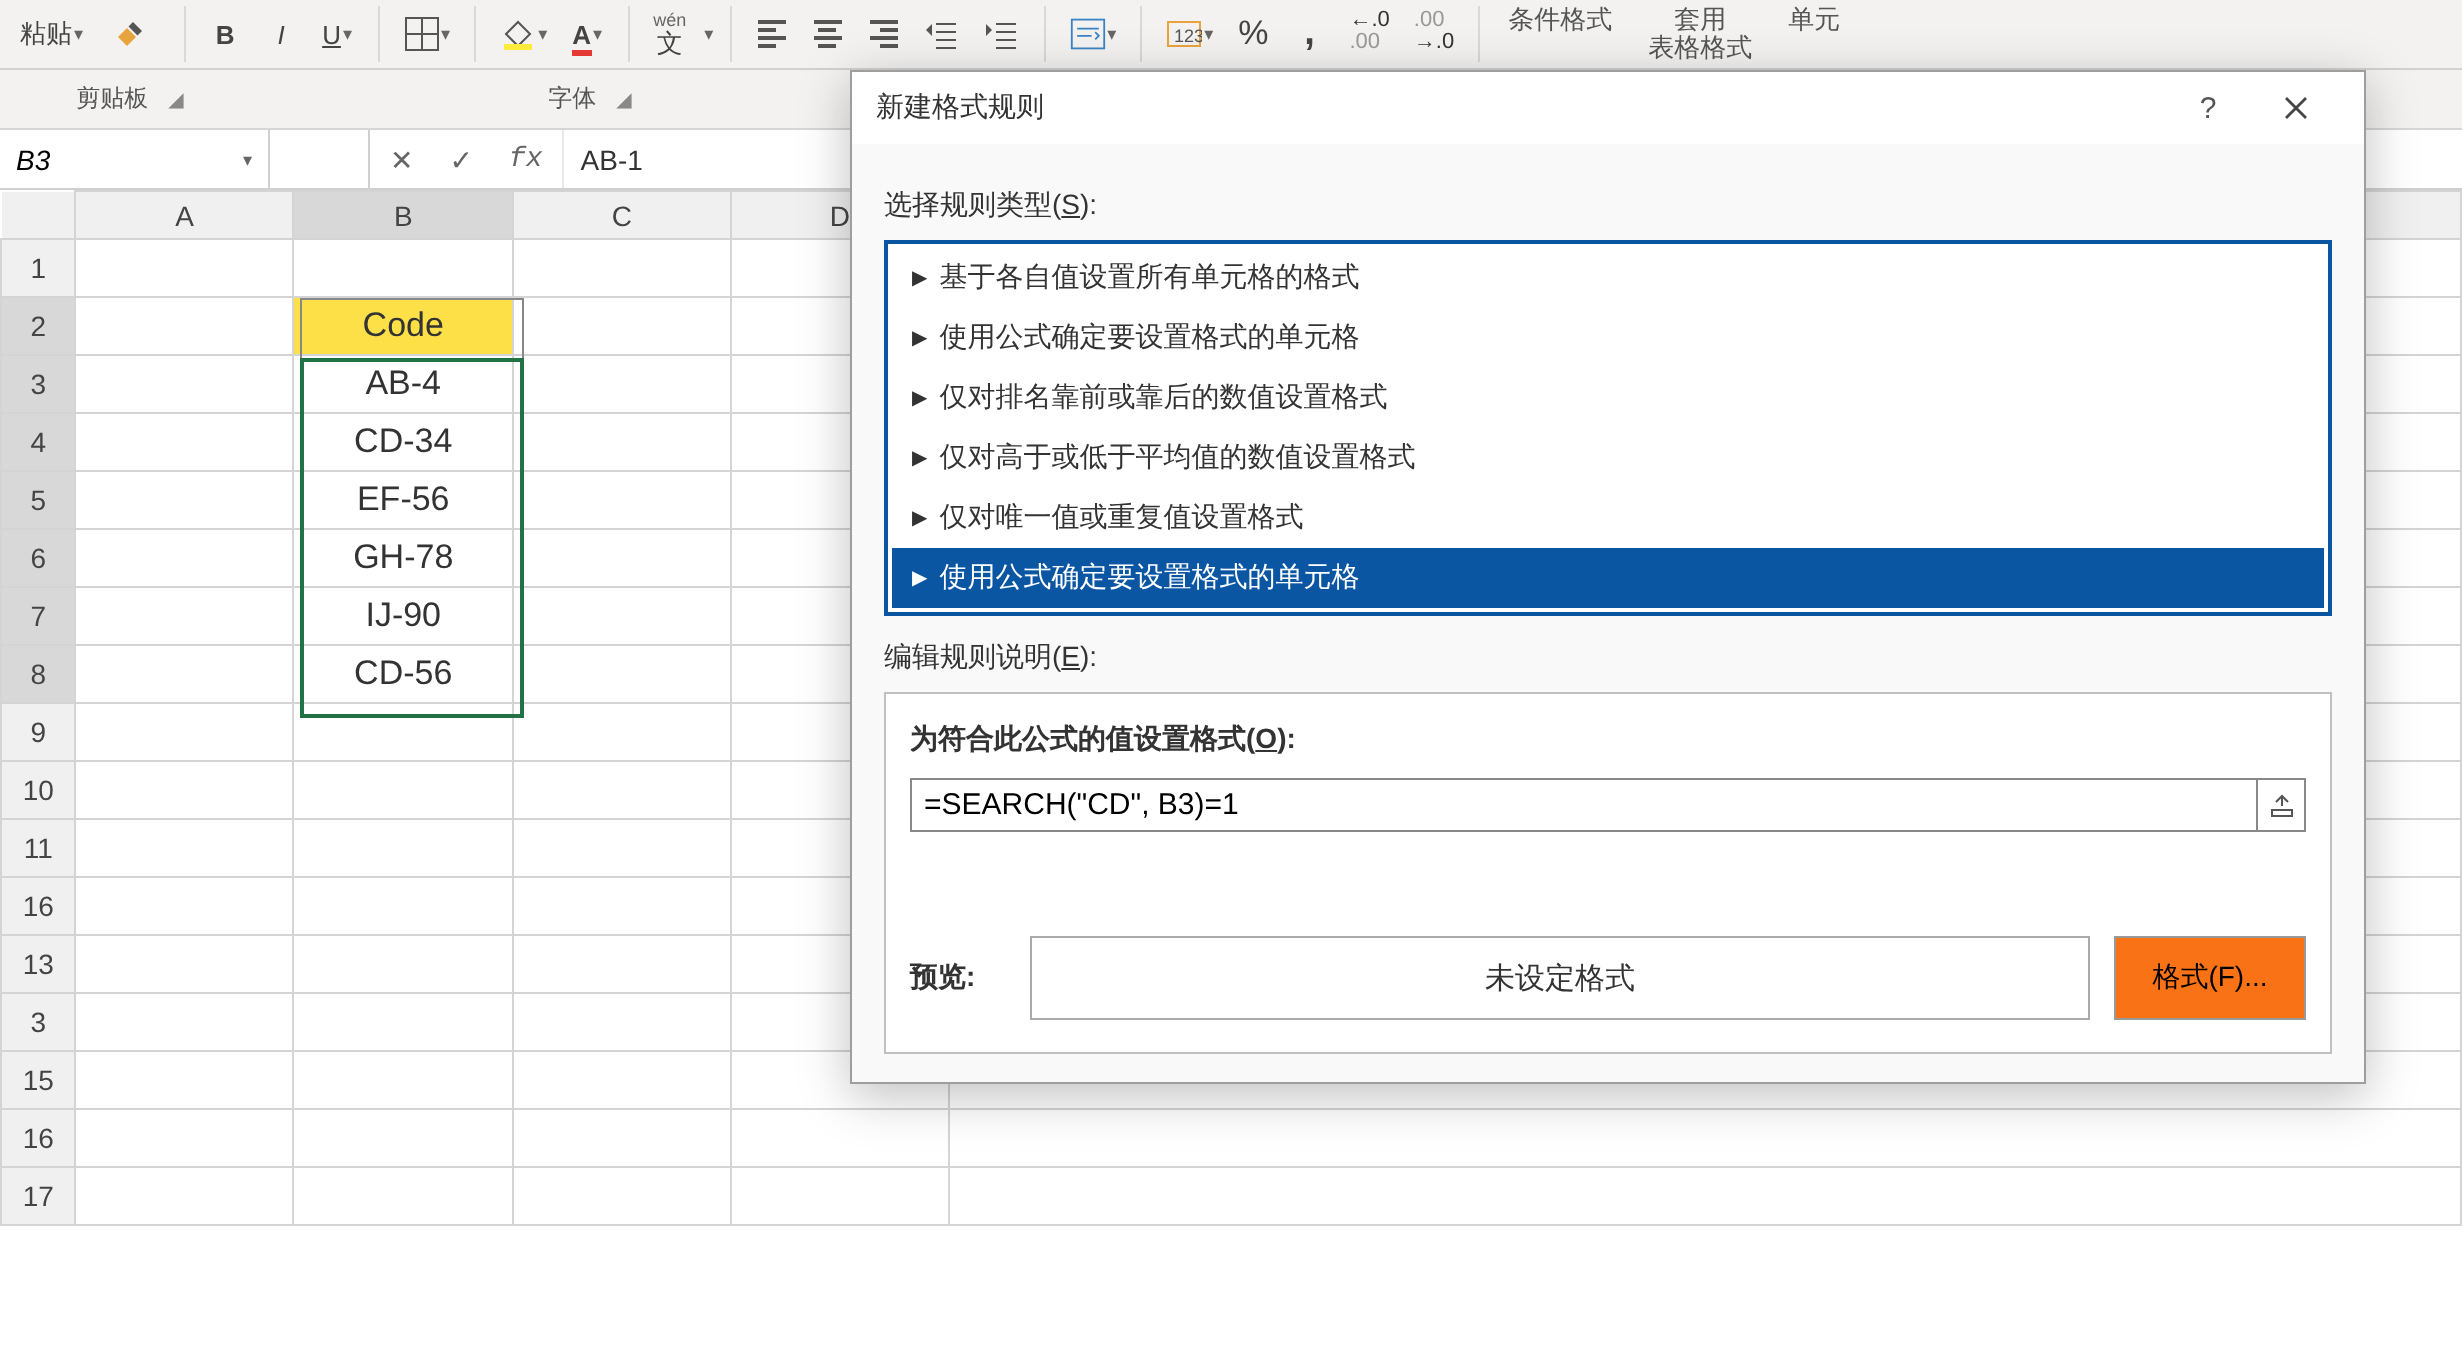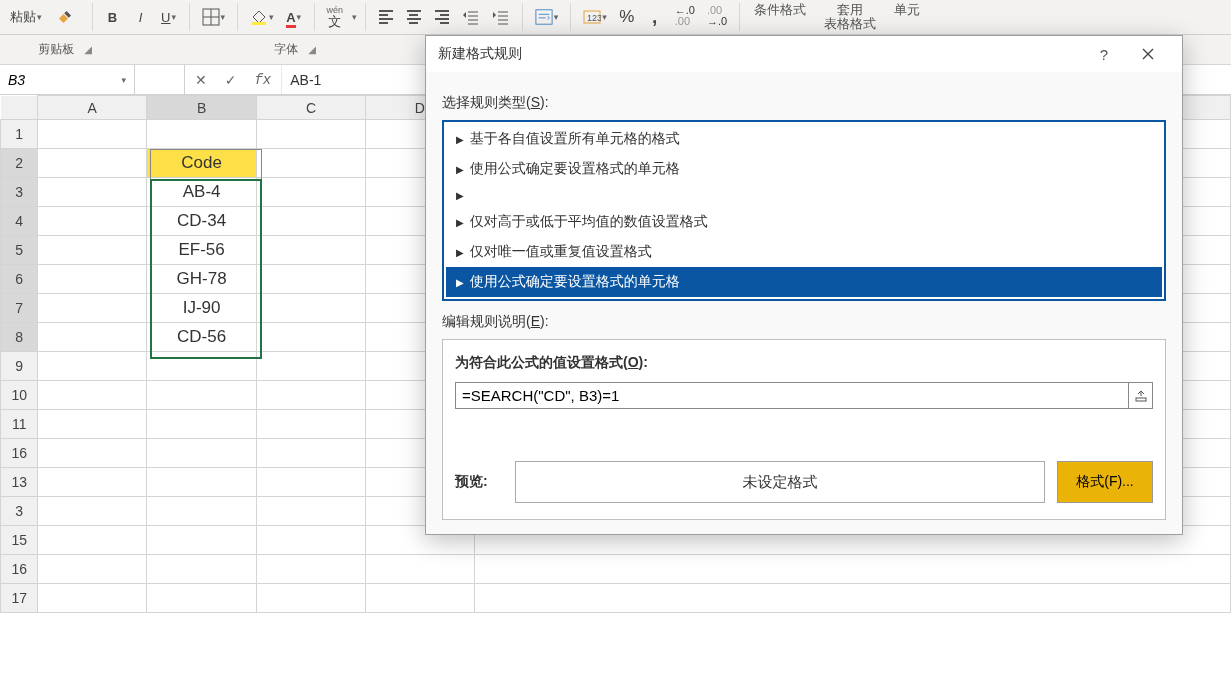--- a/index.html
+++ b/index.html
@@ -51,21 +51,21 @@
 .rule-item .tri { font-size: 10px; }
 .rule-item.selected { background: #0a56a3; color: #fff; }
 .subgroup { border: 1px solid #c0c0c0; background: #fff; padding: 14px 12px 16px 12px; margin-top: 8px; }
 .subgroup .sub-label { font-weight: bold; font-size: 14px; margin-bottom: 10px; }
 .formula-row { display: flex; align-items: stretch; }
 .formula-row input { flex: 1; border: 1px solid #888; padding: 4px 6px; font-size: 15px; font-family: Arial, sans-serif; outline: none; }
 .formula-row .picker { width: 24px; border: 1px solid #888; border-left: none; display: flex; align-items: center; justify-content: center; background: #fff; cursor: pointer; }
 .preview-row { display: flex; align-items: center; margin-top: 52px; gap: 12px; }
 .preview-row .plabel { font-weight: bold; font-size: 14px; width: 48px; }
 .preview-row .pbox { flex: 1; border: 1px solid #aaa; height: 42px; display: flex; align-items: center; justify-content: center; font-size: 15px; background: #fff; }
-.preview-row .fmt-btn { width: 96px; height: 42px; border: 1px solid #999; background: #eab308; font-size: 14px; cursor: pointer; }
+.preview-row .fmt-btn { width: 96px; height: 42px; border: 1px solid #999; background: #f97316; font-size: 14px; cursor: pointer; }
 .dlg-footer { padding: 14px 16px 18px 16px; display: flex; justify-content: flex-end; gap: 12px; }
 .dlg-footer button { width: 96px; height: 34px; border: 1px solid #999; background: #e9e9e9; font-size: 14px; cursor: pointer; }
 .dlg-footer button.primary { border: 2px solid #0a56a3; background: #fff; }
 
 
 .svgicon { width: 18px; height: 18px; }
 .align-ic { display:inline-flex; flex-direction:column; gap:2px; }
 .align-ic span { display:block; height:2px; background:#555; }
 </style>
 </head>
@@ -439,20 +439,21 @@
         <div class="rule-item">
           <span class="tri">▶</span>
           <span>基于各自值设置所有单元格的格式</span>
         </div>
         <div class="rule-item">
           <span class="tri">▶</span>
           <span>使用公式确定要设置格式的单元格</span>
         </div>
         <div class="rule-item">
           <span class="tri">▶</span>
+          <span>仅对排名靠前或靠后的数值设置格式</span>
         </div>
         <div class="rule-item">
           <span class="tri">▶</span>
           <span>仅对高于或低于平均值的数值设置格式</span>
         </div>
         <div class="rule-item">
           <span class="tri">▶</span>
           <span>仅对唯一值或重复值设置格式</span>
         </div>
         <div class="rule-item selected">

